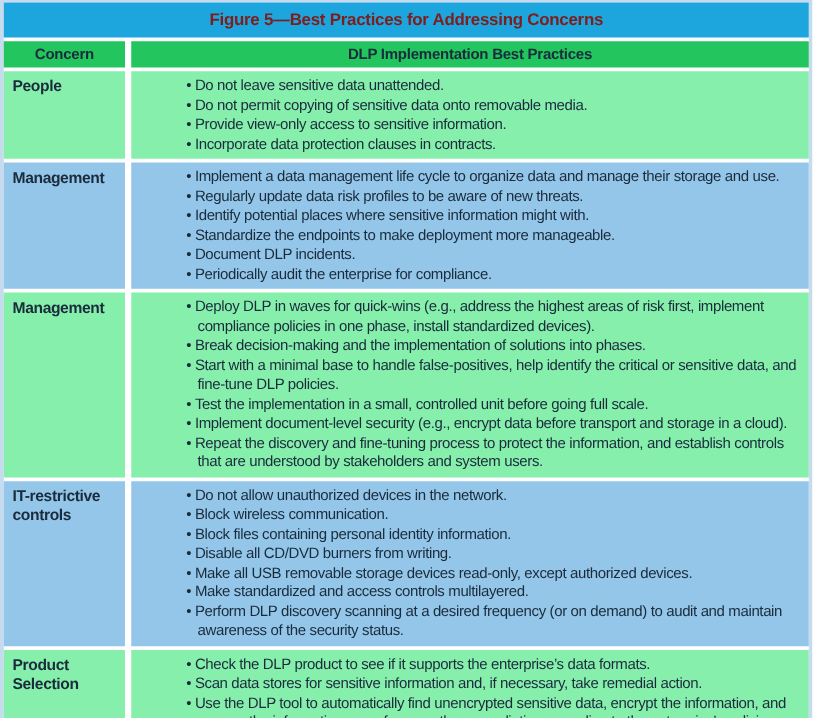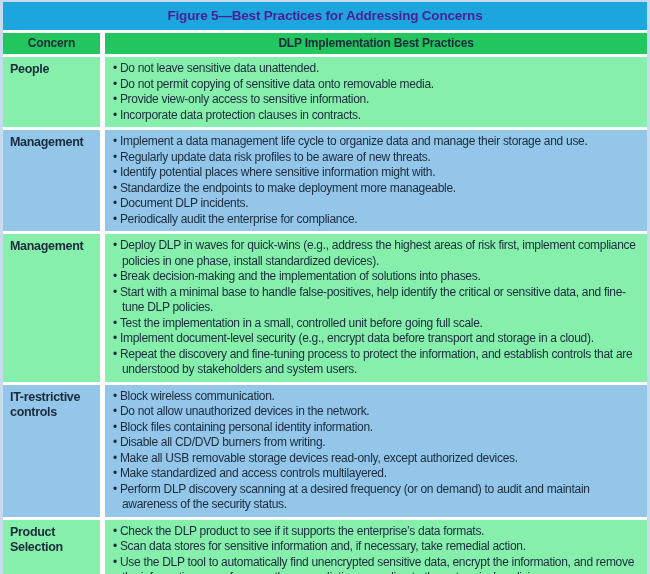--- a/index.html
+++ b/index.html
@@ -11,21 +11,21 @@
   .figure {
     width:650px;
     box-sizing:border-box;
     border:3px solid #c6dcee;
     border-top:2px solid #c6dcee;
     background:#ffffff;
     padding-bottom:3px;
   }
   .title-bar {
     background:#1ca6dd;
-    color:#4c1d95;
+    color:#7f1d1d;
     font-weight:bold;
     font-size:13.5px;
     letter-spacing:-0.2px;
     text-align:center;
     padding:6px 0 7px 0;
   }
   .trow { display:flex; margin-top:3px; }
   .col-concern { flex:0 0 97px; width:97px; box-sizing:border-box; }
   .col-gap { flex:0 0 5px; width:5px; background:#ffffff; }
   .col-main { flex:1 1 auto; box-sizing:border-box; }
@@ -50,20 +50,21 @@
     margin:0;
     list-style:none;
     padding:4px 8px 4px 8px;
     font-size:12px;
     line-height:15.5px;
     letter-spacing:-0.3px;
   }
   ul.bullets li {
     padding-left:9px;
     text-indent:-9px;
+    margin-left:36px;
   }
   .bullet-glyph { margin-right:3px; }
 </style>
 </head>
 <body>
 
 <div class="figure">
 
   <div class="title-bar">Figure 5—Best Practices for Addressing Concerns</div>
 
@@ -139,23 +140,23 @@
   </div>
 
   <div class="trow row-dark">
     <div class="col-concern">
       <div class="concern-label">IT-restrictive controls</div>
     </div>
     <div class="col-gap"></div>
     <div class="col-main">
       <ul class="bullets">
 
+          <li><span class="bullet-glyph">•</span><span>Do not allow unauthorized devices in the network.</span></li>
+
           <li><span class="bullet-glyph">•</span><span>Block wireless communication.</span></li>
-
-          <li><span class="bullet-glyph">•</span><span>Do not allow unauthorized devices in the network.</span></li>
 
           <li><span class="bullet-glyph">•</span><span>Block files containing personal identity information.</span></li>
 
           <li><span class="bullet-glyph">•</span><span>Disable all CD/DVD burners from writing.</span></li>
 
           <li><span class="bullet-glyph">•</span><span>Make all USB removable storage devices read-only, except authorized devices.</span></li>
 
           <li><span class="bullet-glyph">•</span><span>Make standardized and access controls multilayered.</span></li>
 
           <li><span class="bullet-glyph">•</span><span>Perform DLP discovery scanning at a desired frequency (or on demand) to audit and maintain awareness of the security status.</span></li>

